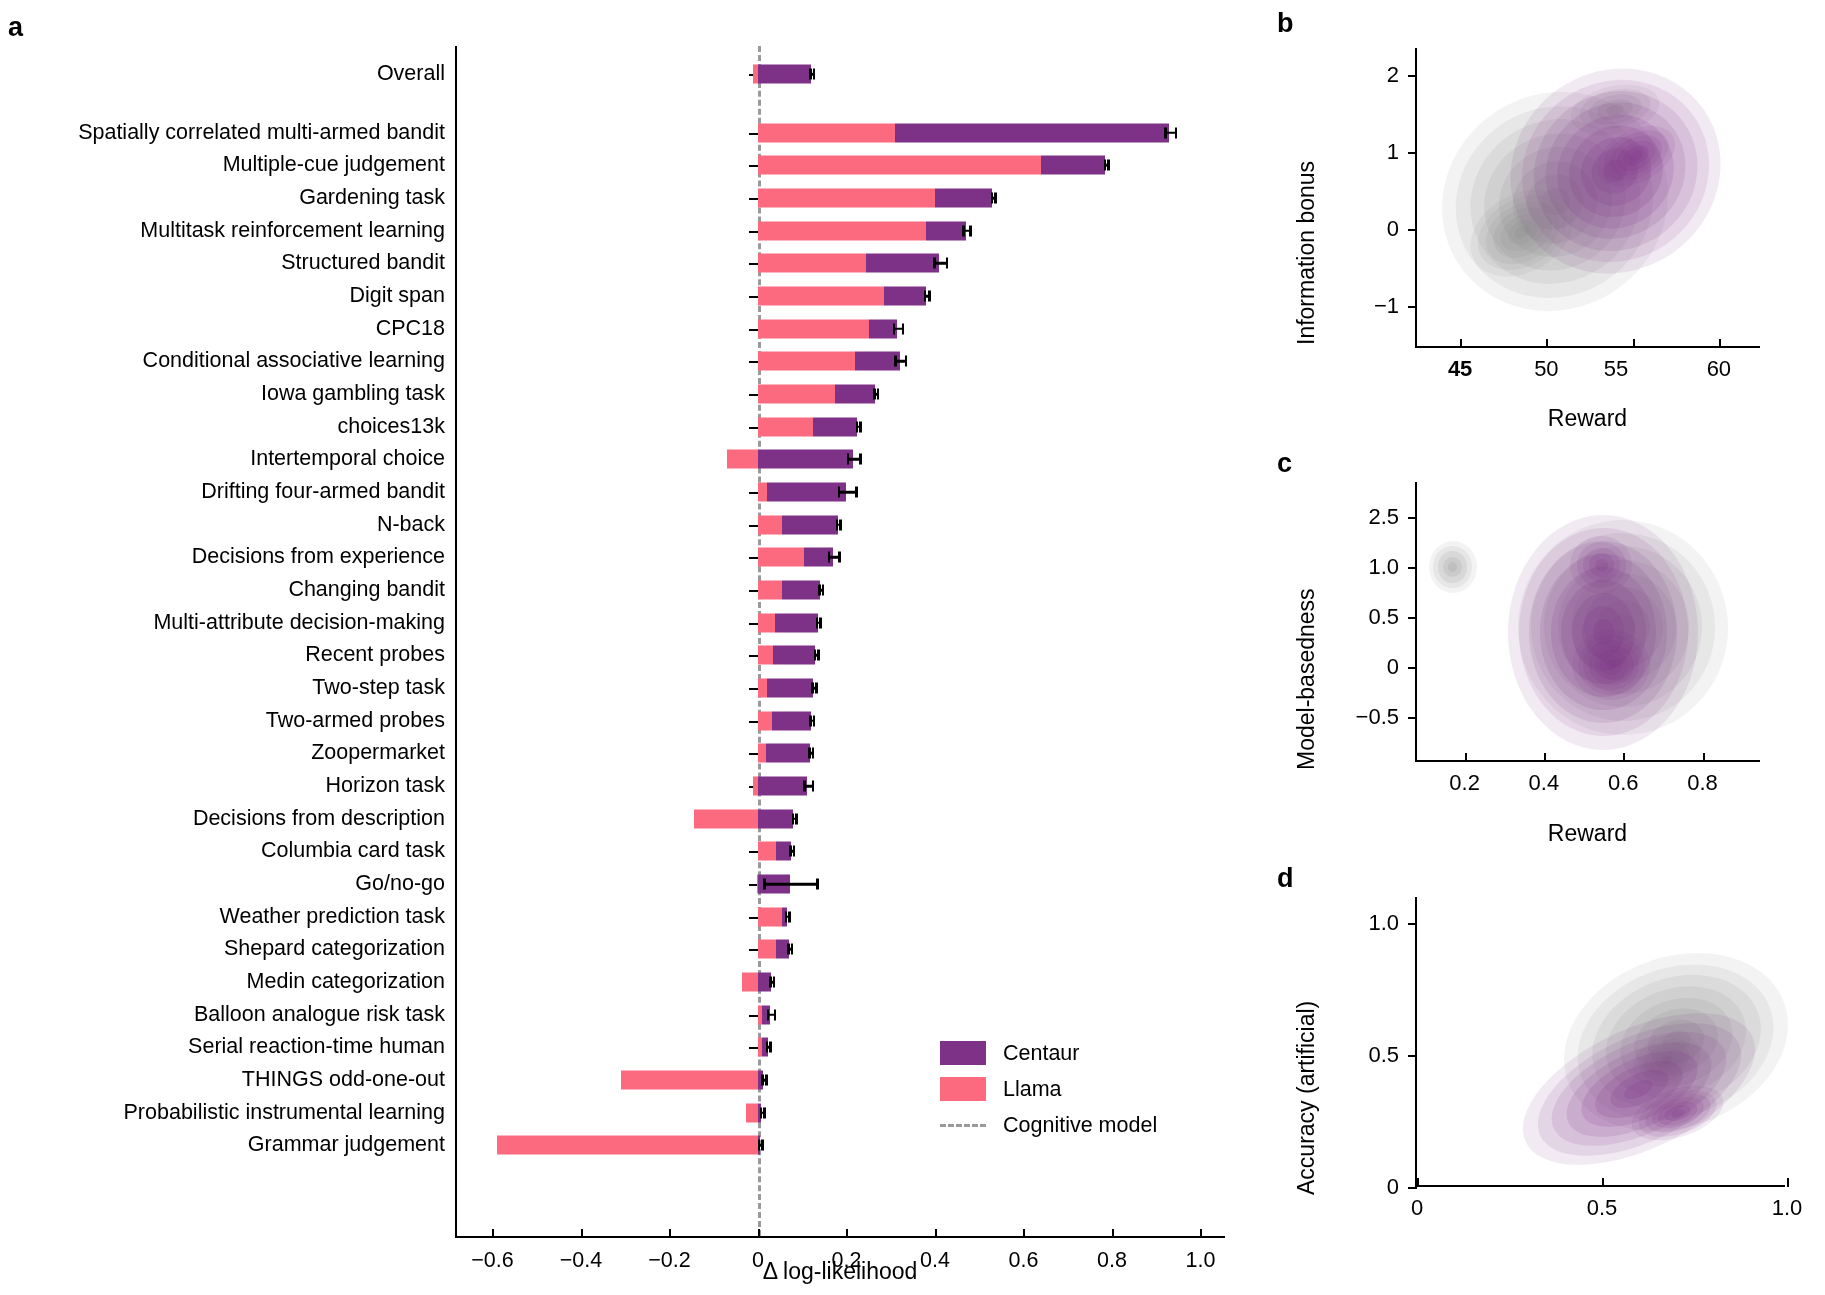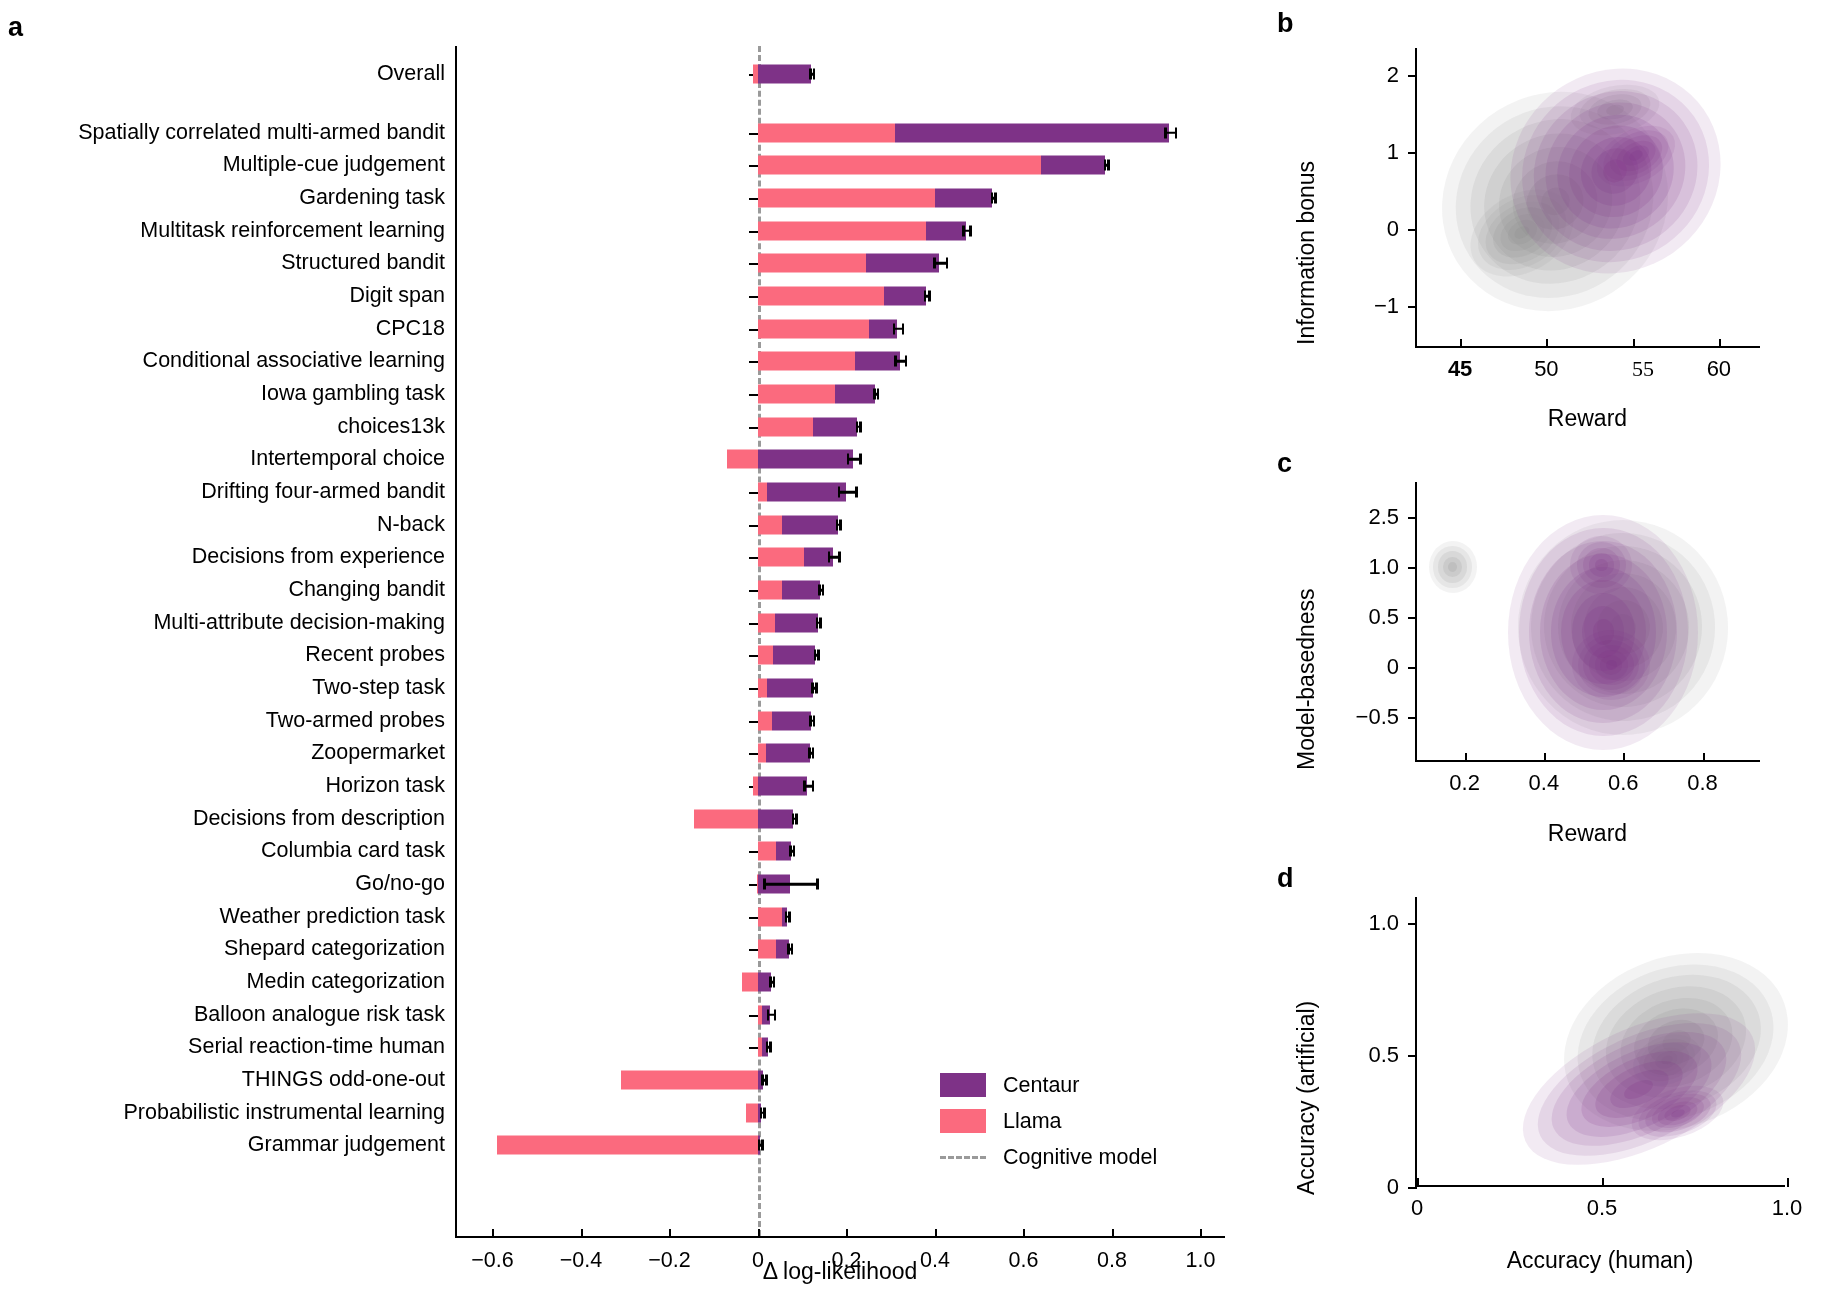--- a/index.html
+++ b/index.html
@@ -29,21 +29,21 @@
   .zero-line{position:absolute;top:0;bottom:0;width:0;border-left:3px dashed #9a9a9a;}
   .bar{position:absolute;height:19px;transform:translateY(-50%);}
   .bar.centaur{background:#7e3287;}
   .bar.llama{background:#fb6a7e;}
   .errbar{position:absolute;height:2.5px;background:#000;transform:translateY(-50%);}
   .errcap{position:absolute;width:2.5px;height:11px;background:#000;transform:translateY(-50%);}
   #a-xaxis-title{
     position:absolute;left:455px;top:1285px;width:770px;text-align:center;
     font-size:23px;transform:translateY(-100%);
   }
-  #a-legend{position:absolute;left:940px;top:1035px;font-size:21.5px;margin-top:32px;}
+  #a-legend{position:absolute;left:940px;top:1035px;font-size:21.5px;}
   #a-legend .row{display:flex;align-items:center;height:36px;}
   #a-legend .swatch{width:46px;height:24px;margin-right:17px;}
   #a-legend .dashline{width:46px;height:0;border-top:3px dashed #9a9a9a;margin-right:17px;}
   
   .rpanel{position:absolute;left:1255px;width:570px;}
   .rplot{position:absolute;box-sizing:border-box;border-left:2.5px solid #000;border-bottom:2.5px solid #000;}
   .rtick-x{position:absolute;bottom:-2px;width:0;border-left:2.5px solid #000;height:9px;}
   .rtick-x-lab{position:absolute;bottom:-36px;font-size:22px;transform:translateX(-50%);white-space:nowrap;}
   .rtick-y{position:absolute;left:-9px;height:0;border-top:2.5px solid #000;width:9px;}
   .rtick-y-lab{position:absolute;left:-18px;font-size:22px;transform:translate(-100%,-50%);white-space:nowrap;}
@@ -329,21 +329,21 @@
 
 <div class="rpanel" id="panel-b" style="top:0;height:430px;">
   <div class="panel-letter" style="left:22px;top:8px;">b</div>
 
   <div class="rplot" id="b-plot" style="left:160px;top:48px;width:345px;height:300px;">
       <div class="rtick-x" style="left: 43.125px;"></div>
       <div class="rtick-x-lab" style="left: 43.125px; font-weight: bold;">45</div>
       <div class="rtick-x" style="left: 129.375px;"></div>
       <div class="rtick-x-lab" style="left: 129.375px;">50</div>
       <div class="rtick-x" style="left: 215.625px;"></div>
-      <div class="rtick-x-lab" style="left: 226px; font-family: Liberation Serif, serif;">55</div>
+      <div class="rtick-x-lab" style="left: 199px;">55</div>
       <div class="rtick-x" style="left: 301.875px;"></div>
       <div class="rtick-x-lab" style="left: 301.875px;">60</div>
       <div class="rtick-y" style="top: 257.692px;"></div>
       <div class="rtick-y-lab" style="top: 257.692px;">−1</div>
       <div class="rtick-y" style="top: 180.769px;"></div>
       <div class="rtick-y-lab" style="top: 180.769px;">0</div>
       <div class="rtick-y" style="top: 103.846px;"></div>
       <div class="rtick-y-lab" style="top: 103.846px;">1</div>
       <div class="rtick-y" style="top: 26.9231px;"></div>
       <div class="rtick-y-lab" style="top: 26.9231px;">2</div>
@@ -485,15 +485,14 @@
       <div class="kde" style="width: 62.5px; height: 30px; left: 190.75px; top: 177.455px; background: rgb(126, 50, 135); opacity: 0.175; transform: rotate(-25deg);"></div>
       <div class="kde" style="width: 31.25px; height: 15px; left: 206.375px; top: 184.955px; background: rgb(126, 50, 135); opacity: 0.188; transform: rotate(-25deg);"></div>
       <div class="kde" style="width: 95px; height: 48px; left: 213.35px; top: 192.182px; background: rgb(126, 50, 135); opacity: 0.1; transform: rotate(-18deg);"></div>
       <div class="kde" style="width: 81.4286px; height: 41.1429px; left: 220.136px; top: 195.61px; background: rgb(126, 50, 135); opacity: 0.114; transform: rotate(-18deg);"></div>
       <div class="kde" style="width: 67.8571px; height: 34.2857px; left: 226.921px; top: 199.039px; background: rgb(126, 50, 135); opacity: 0.129; transform: rotate(-18deg);"></div>
       <div class="kde" style="width: 54.2857px; height: 27.4286px; left: 233.707px; top: 202.468px; background: rgb(126, 50, 135); opacity: 0.143; transform: rotate(-18deg);"></div>
       <div class="kde" style="width: 40.7143px; height: 20.5714px; left: 240.493px; top: 205.896px; background: rgb(126, 50, 135); opacity: 0.157; transform: rotate(-18deg);"></div>
       <div class="kde" style="width: 27.1429px; height: 13.7143px; left: 247.279px; top: 209.325px; background: rgb(126, 50, 135); opacity: 0.171; transform: rotate(-18deg);"></div>
       <div class="kde" style="width: 13.5714px; height: 6.85714px; left: 254.064px; top: 212.753px; background: rgb(126, 50, 135); opacity: 0.186; transform: rotate(-18deg);"></div>
     </div>
-  <div class="rx-title" id="d-xtitle" style="left:160px;top:392px;width:370px;">Accuracy (human)</div>
   <div class="ry-title" id="d-ytitle" style="left:38px;top:340px;">Accuracy (artificial)</div>
 </div>
 
 </body></html>

